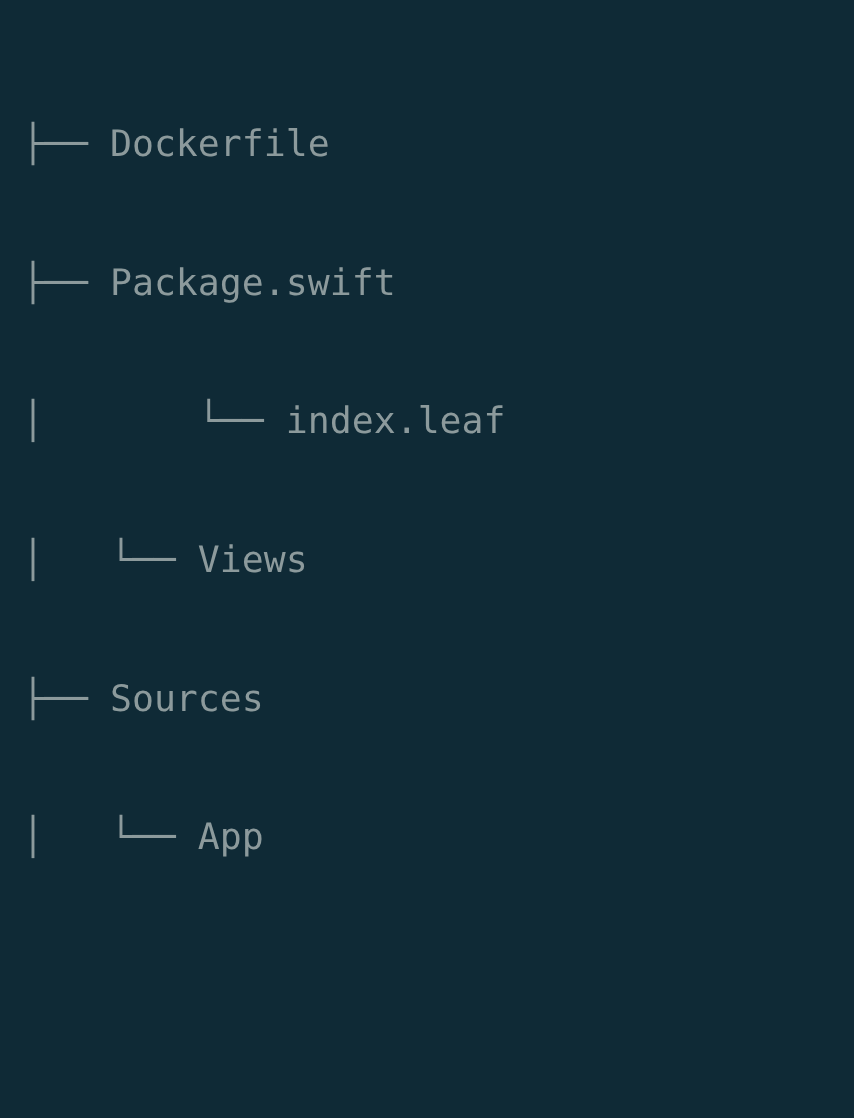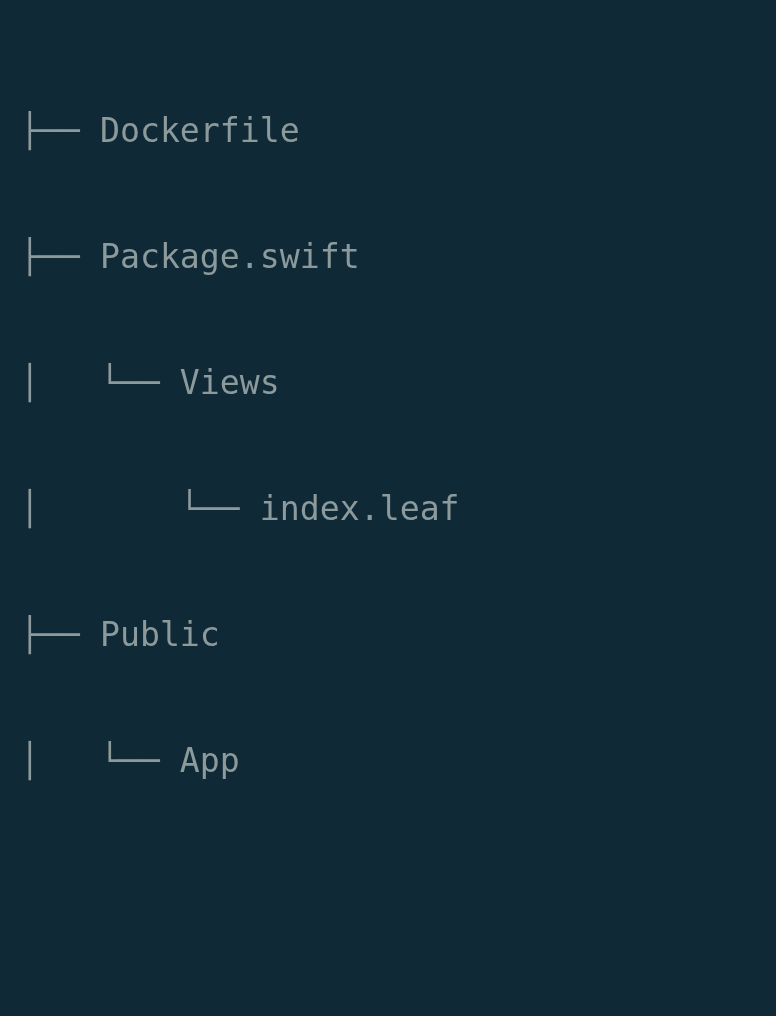--- a/index.html
+++ b/index.html
@@ -18,23 +18,23 @@
     }
     .line { height: 42px; display: block; }
     .branch { color: #8c9a9c; }
   </style>
 </head>
 <body>
 
 <div class="tree">
   <div class="line"><span class="branch">├── </span><span>Dockerfile</span></div>
   <div class="line"><span class="branch">├── </span><span>Package.swift</span></div>
+  <div class="line"><span class="branch">│       └── </span><span>index.leaf</span></div>
   <div class="line"><span class="branch">│   └── </span><span>Views</span></div>
-  <div class="line"><span class="branch">│       └── </span><span>index.leaf</span></div>
-  <div class="line"><span class="branch">├── </span><span>Public</span></div>
+  <div class="line"><span class="branch">├── </span><span>Sources</span></div>
   <div class="line"><span class="branch">│   └── </span><span>App</span></div>
   
   
   
   
   
   
   
   
   

